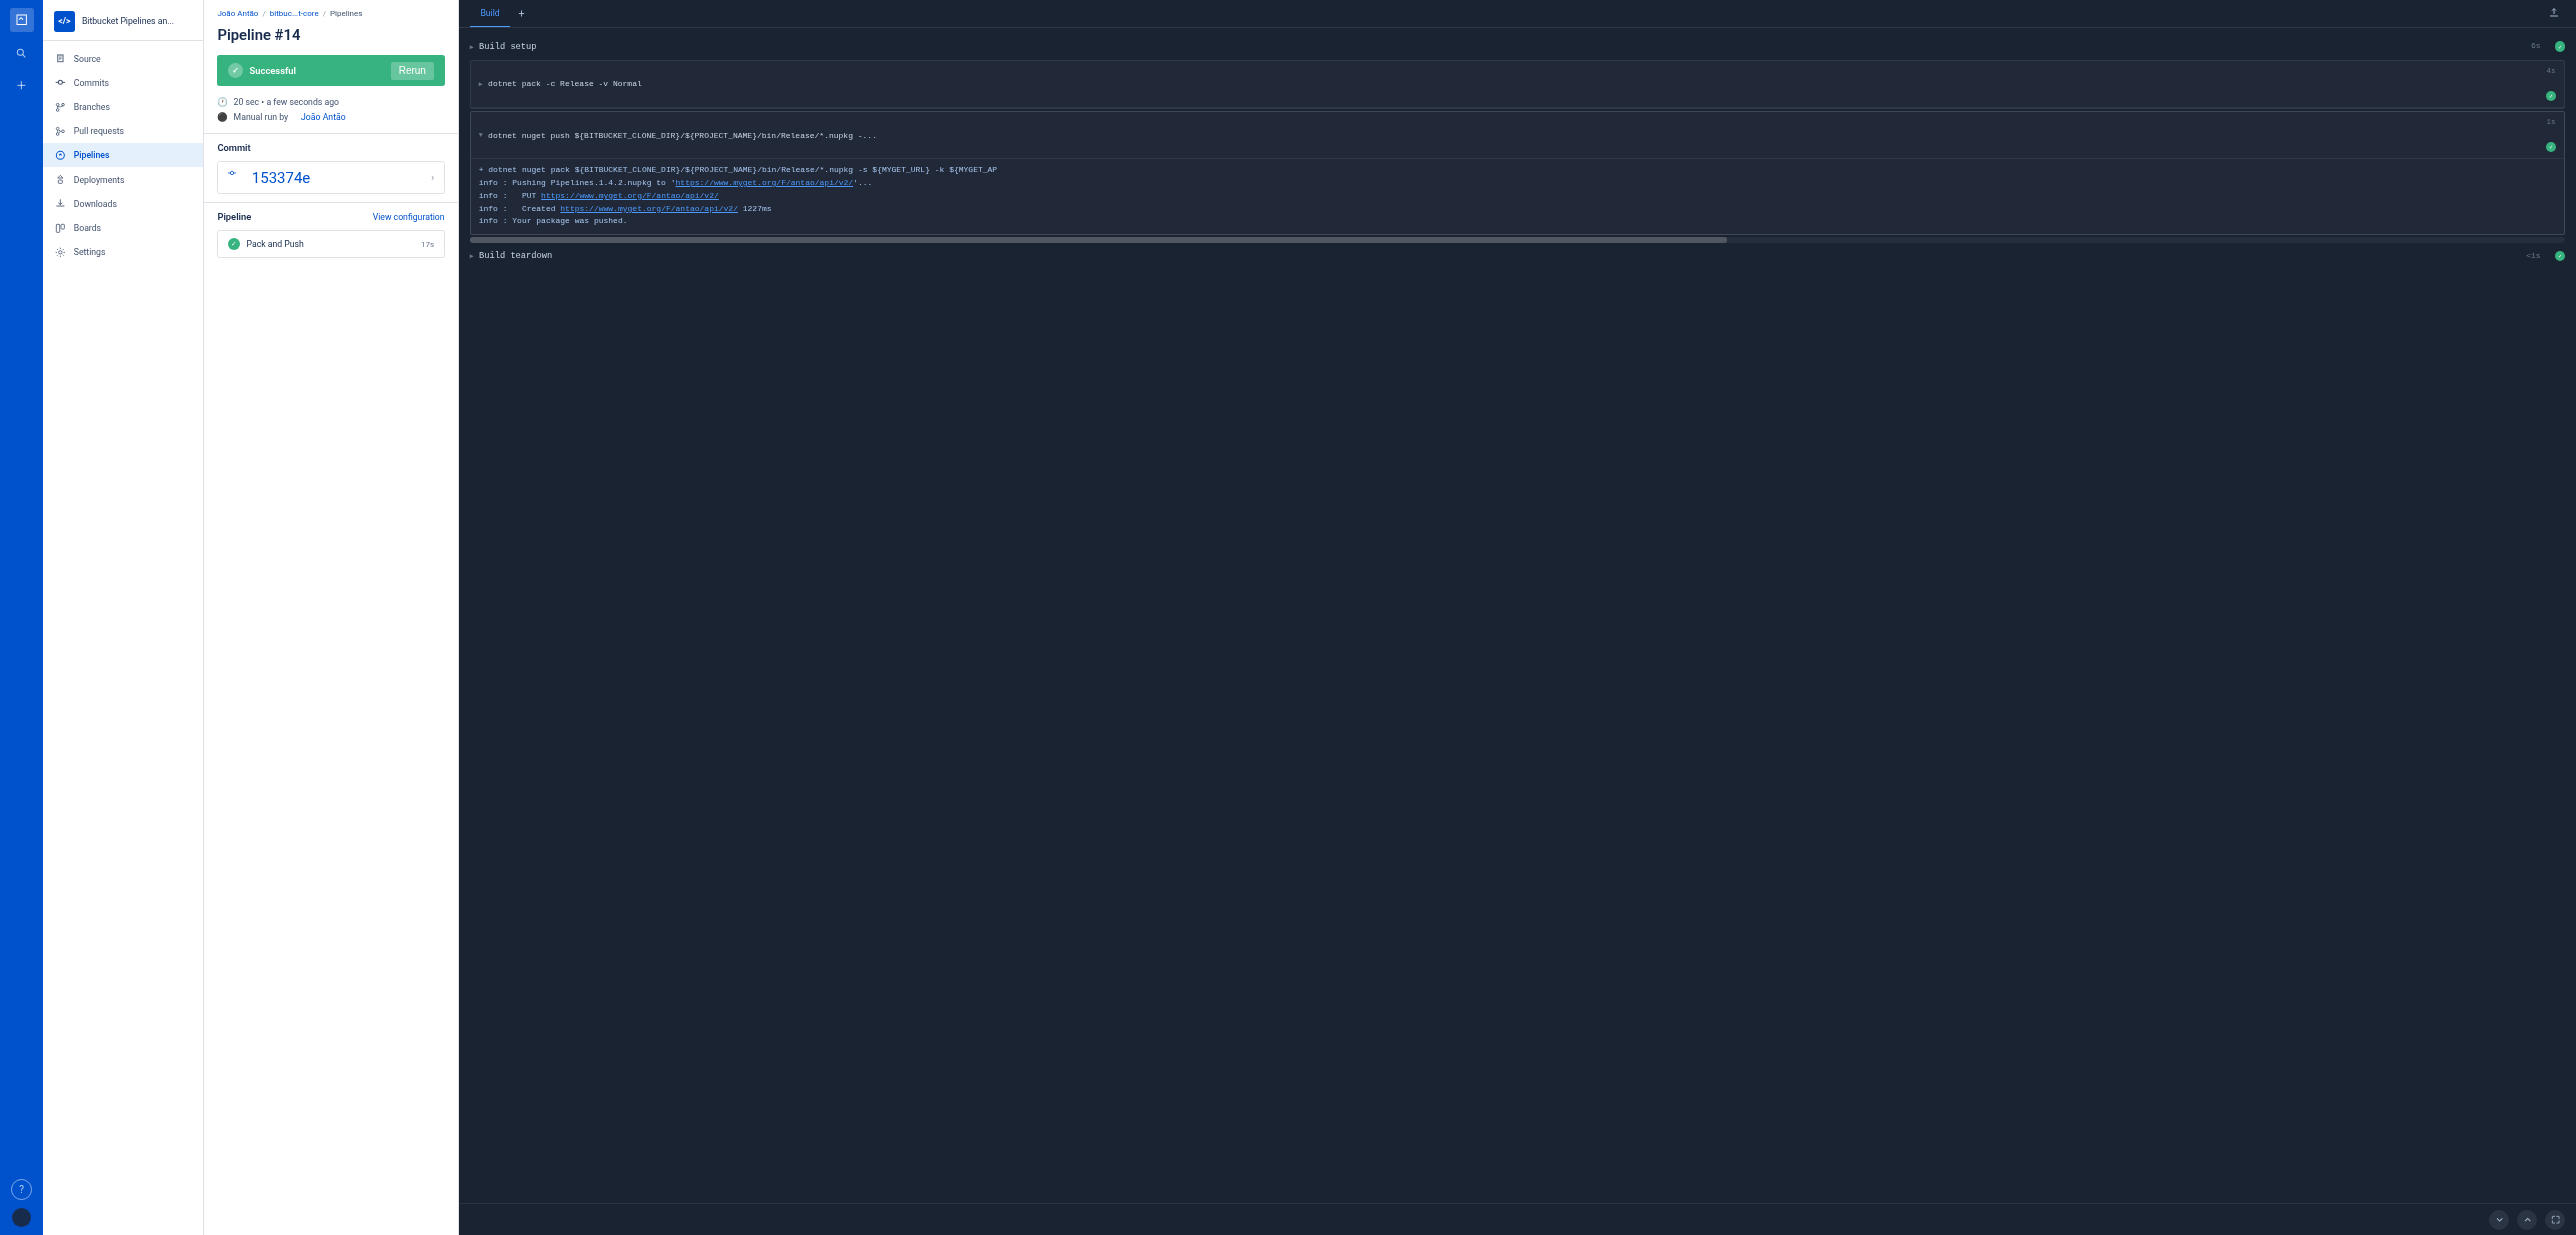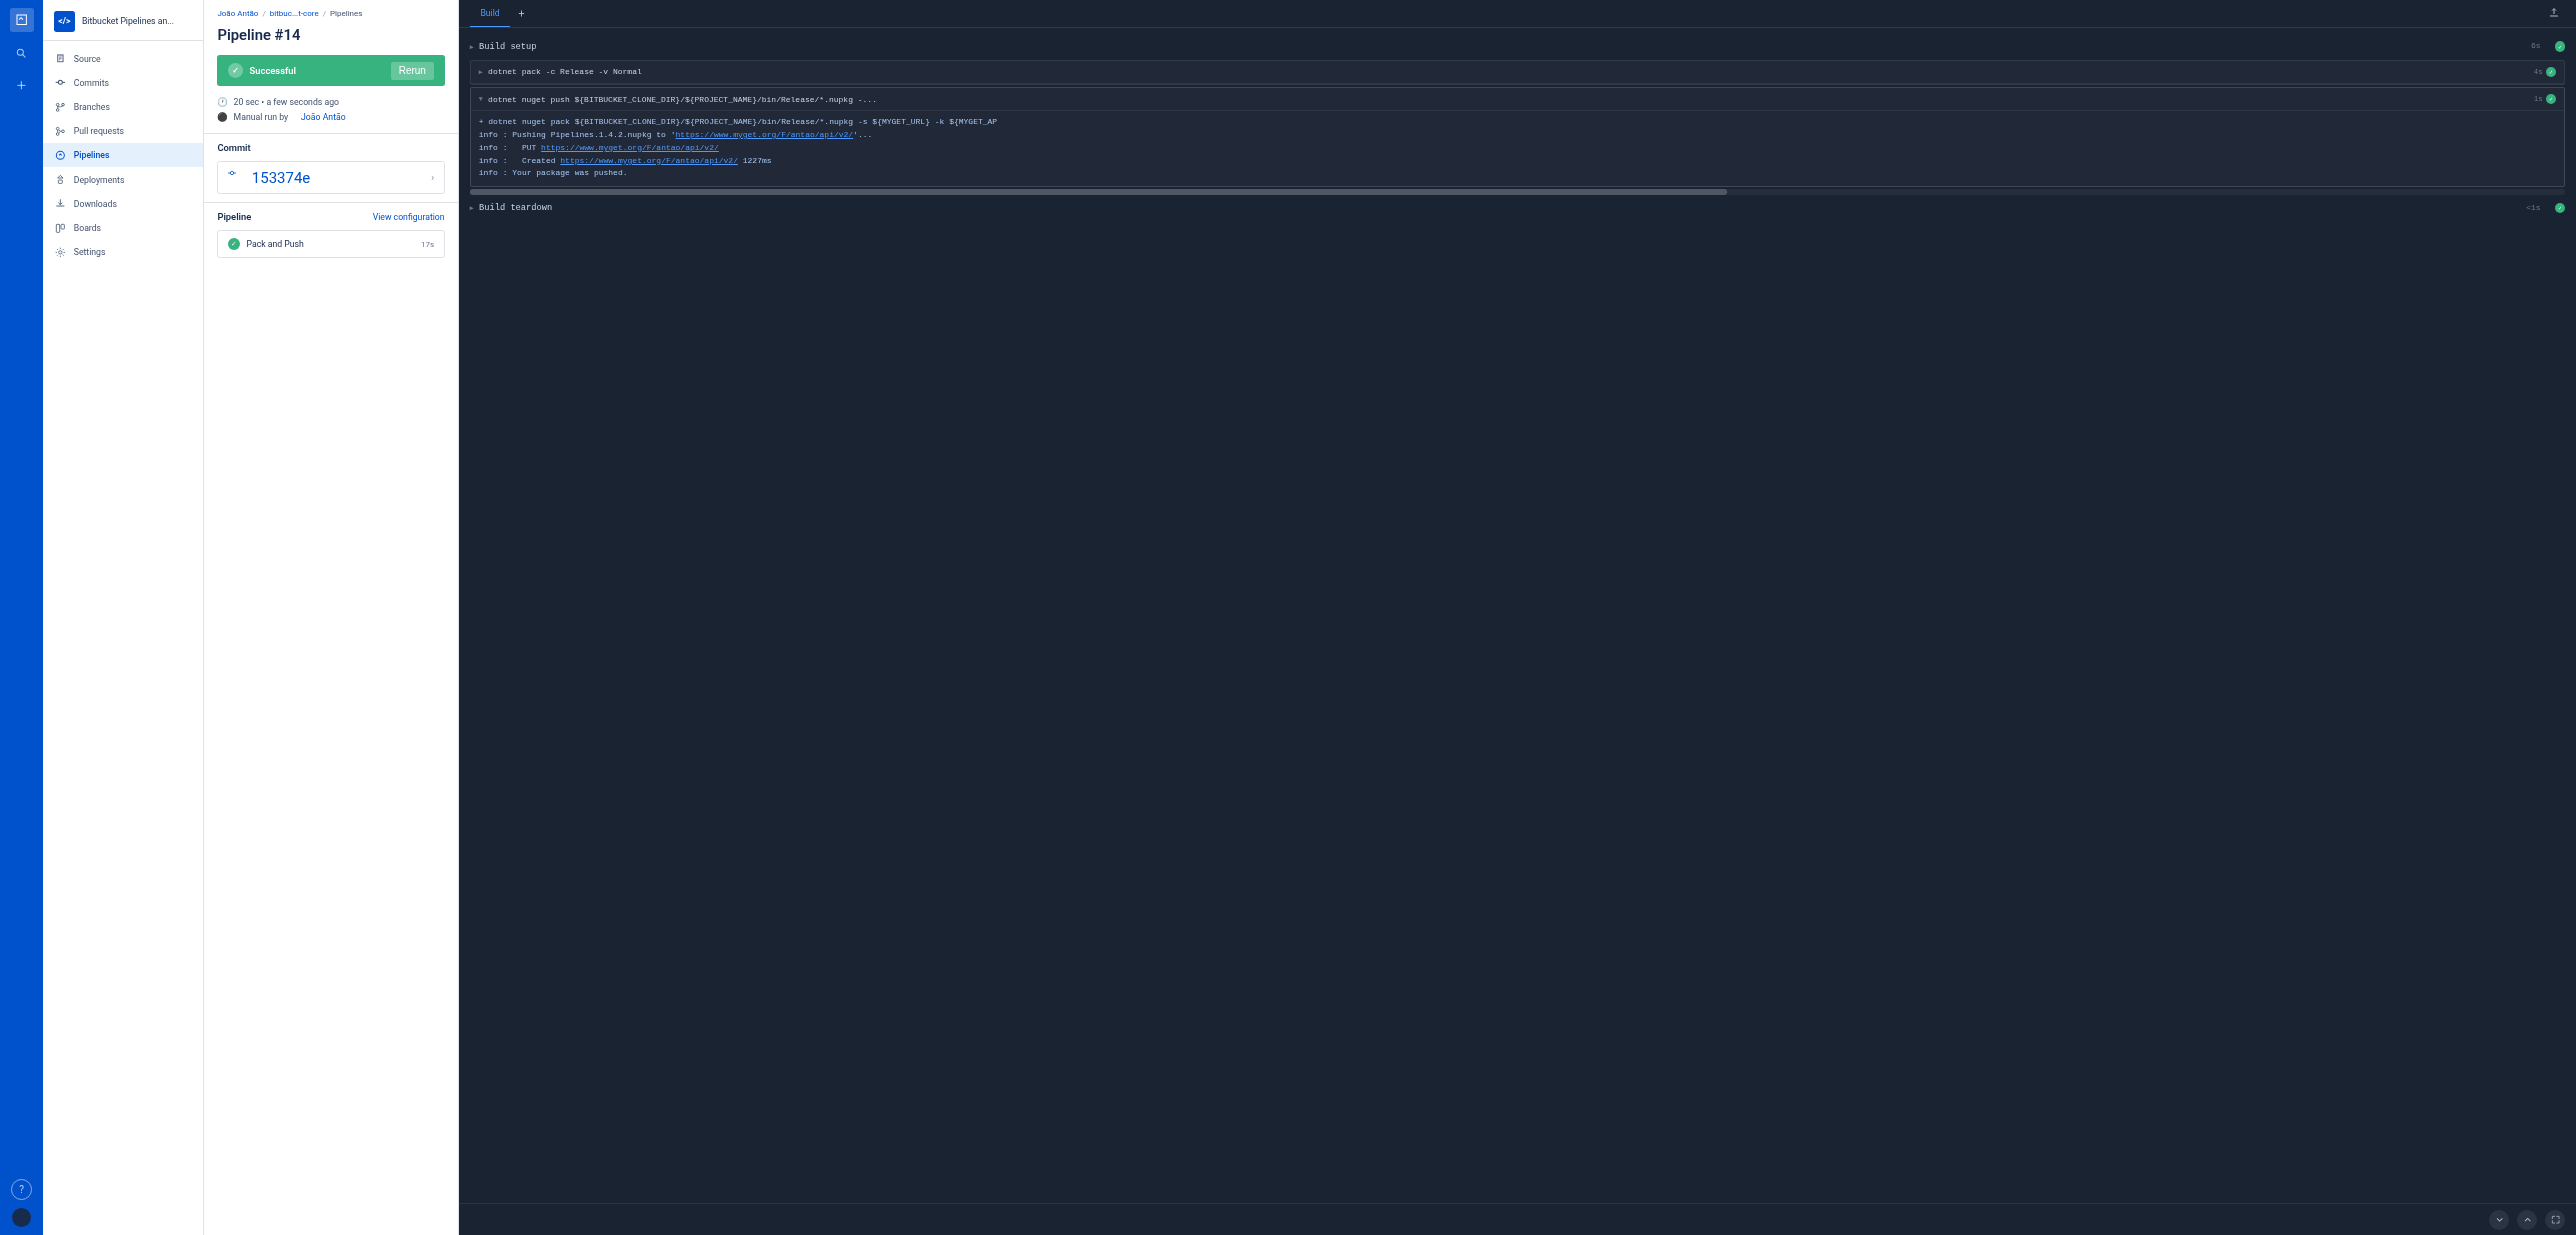--- a/index.html
+++ b/index.html
@@ -290,21 +290,21 @@
     }
     .build-command-header {
       display: flex;
       align-items: center;
       padding: 5.4px 8px;
       justify-content: space-between;
       cursor: pointer;
       border-bottom: 0.7px solid rgba(255,255,255,0.06);
     }
     .build-command-left { display: flex; align-items: center; gap: 5.4px; color: #c8d4e3; font-size: 8px; }
-    .build-command-right { display: flex; align-items: center; gap: 3px; color: #6b778c; font-size: 7.4px; }
+    .build-command-right { display: flex; align-items: center; gap: 16px; color: #6b778c; font-size: 7.4px; flex-direction: column; }
 
     .build-log-lines {
       padding: 5.4px 8px;
       line-height: 1.7;
     }
     .build-log-line {
       color: #a8c7f0;
       font-size: 8px;
       white-space: pre;
       line-height: 1.6;

